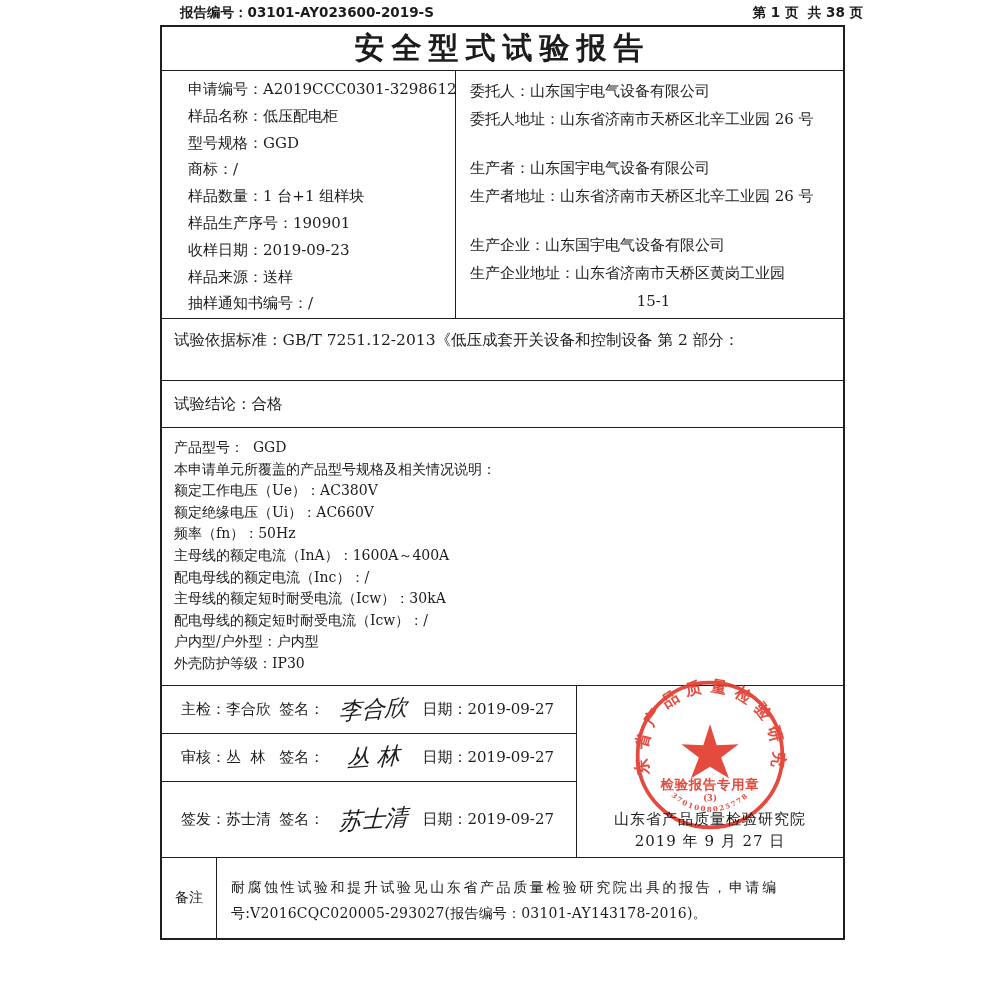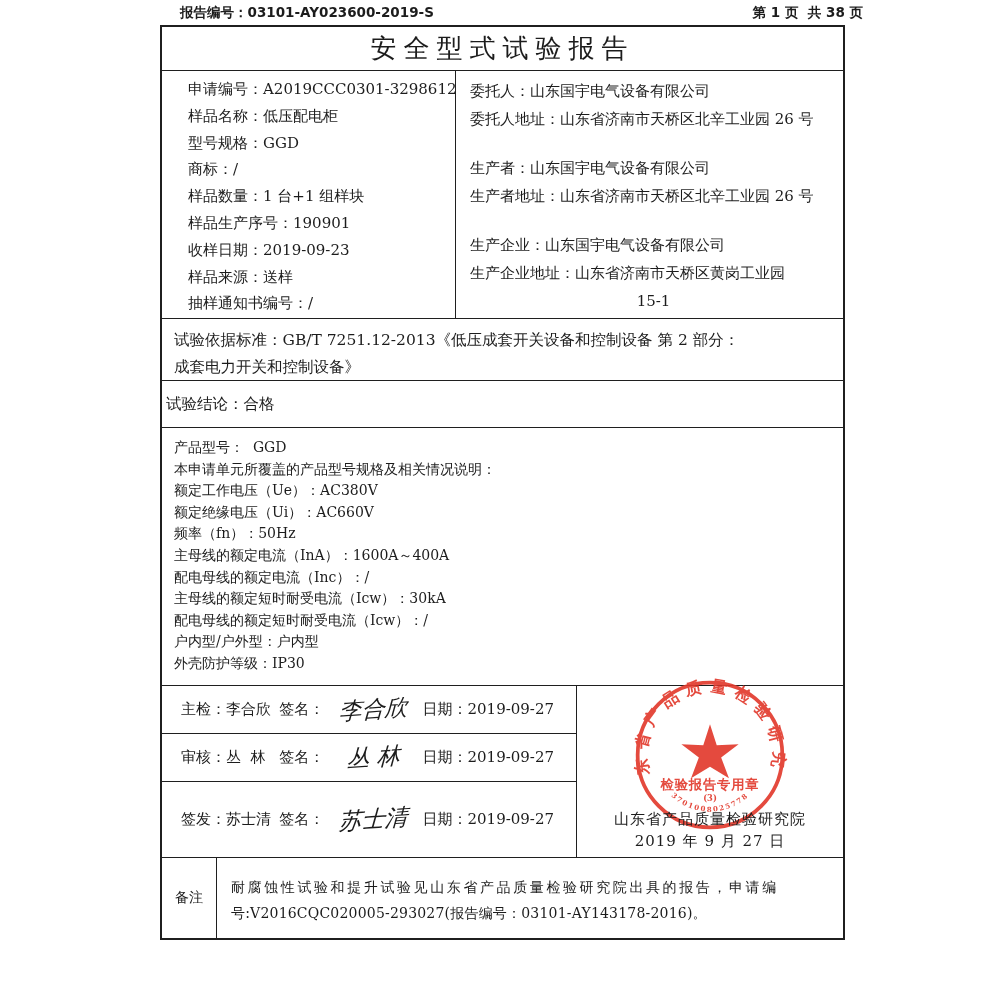--- a/index.html
+++ b/index.html
@@ -9,35 +9,35 @@
   .page-header { position:absolute; top:4px; left:180px; width:683px; display:flex; justify-content:space-between;
                  font-family:"DejaVu Sans","Liberation Sans",sans-serif; font-weight:bold; font-size:13.5px; }
   .page-header span { white-space:pre; }
 
   .tbl { position:absolute; left:160px; top:25px; width:685px; height:915px; border:2px solid #1f1f1f;
          background:#fff; display:flex; flex-direction:column; }
   .row { border-top:1.5px solid #1f1f1f; position:relative; }
   .row:first-child { border-top:none; }
 
   .row-title { height:43px; display:flex; align-items:center; justify-content:center; }
-  .doc-title { font-size:26px; font-weight:normal; letter-spacing:7px; }
+  .doc-title { font-size:30px; font-weight:bold; letter-spacing:7px; }
 
   .row-info { height:248px; display:flex; }
   .info-left { width:294px; border-right:1.5px solid #1f1f1f; padding:5px 6px 0 26px; }
   .info-left p { font-size:15px; line-height:26.8px; white-space:pre; }
   .info-right { flex:1; padding:6px 6px 0 14px; }
   .info-right p { font-size:15px; line-height:28px; white-space:pre; }
   .grp { margin-bottom:21px; }
   .grp:last-child { margin-bottom:0; }
   .cont-line { text-align:center; }
 
   .row-standard { height:62px; padding:8px 10px 0 12px; }
   .row-standard p { font-size:15.5px; line-height:27px; }
 
-  .row-conclusion { height:47px; display:flex; align-items:center; padding-left:4px; font-size:15.5px; }
+  .row-conclusion { height:47px; display:flex; align-items:center; padding-left:12px; font-size:15.5px; }
 
   .row-specs { height:258px; padding:9px 10px 0 12px; }
   .row-specs p { font-size:14px; line-height:21.6px; white-space:pre; }
 
   .row-sign { height:172px; display:flex; }
   .sign-left { width:415px; border-right:1.5px solid #1f1f1f; display:flex; flex-direction:column; }
   .sig-r { flex:0 0 48px; border-bottom:1.5px solid #1f1f1f; display:flex; align-items:center; padding:0 22px 0 10px; font-size:15px; }
   .sig-r:last-child { flex:1; border-bottom:none; }
   .sig-role { white-space:pre; width:118px;margin-left:9px; }
   .sig-label { white-space:pre; }
@@ -100,21 +100,20 @@
         <div class="grp">
           <p>生产企业：山东国宇电气设备有限公司</p>
           <p>生产企业地址：山东省济南市天桥区黄岗工业园</p>
           <p class="cont-line">15-1</p>
         </div>
       </div>
     </div>
 
     <div class="row row-standard">
       <p>试验依据标准：GB/T 7251.12-2013《低压成套开关设备和控制设备 第 2 部分：</p>
-      <p>成套电力开关和控制设备》</p>
     </div>
 
     <div class="row row-conclusion">
       <span>试验结论：合格</span>
     </div>
 
     <div class="row row-specs">
       <p>产品型号：  GGD</p>
       <p>本申请单元所覆盖的产品型号规格及相关情况说明：</p>
       <p>额定工作电压（Ue）：AC380V</p>

